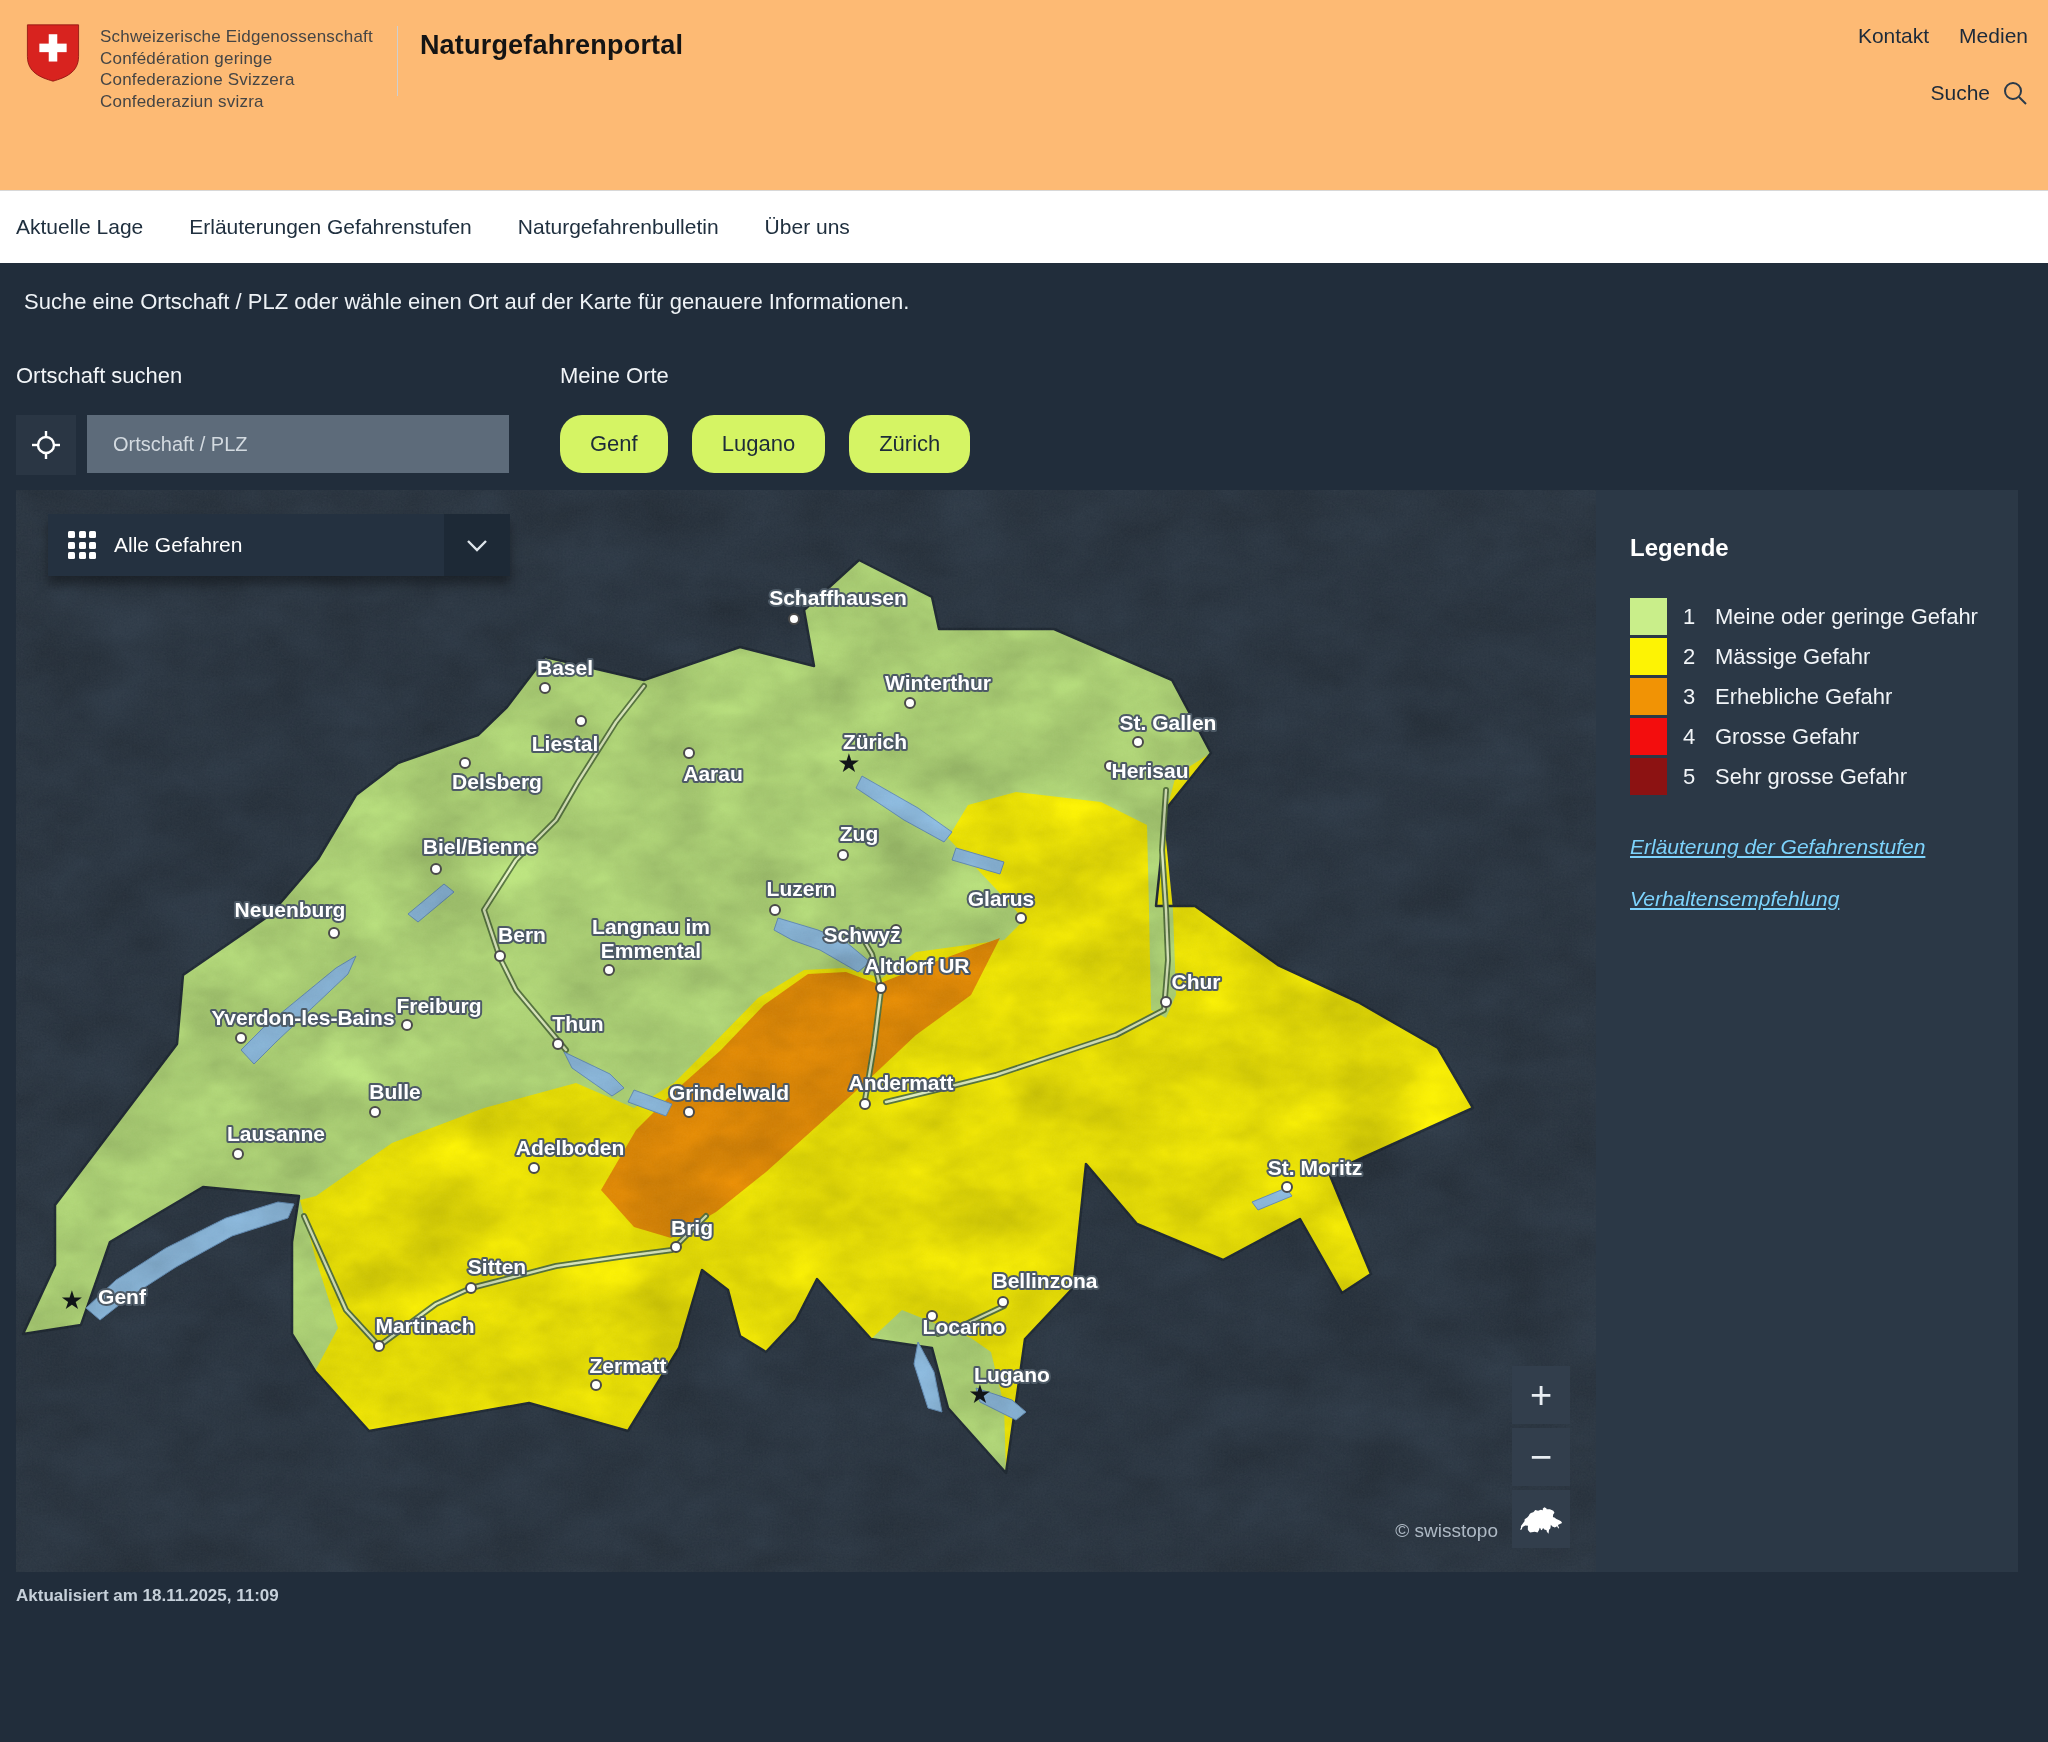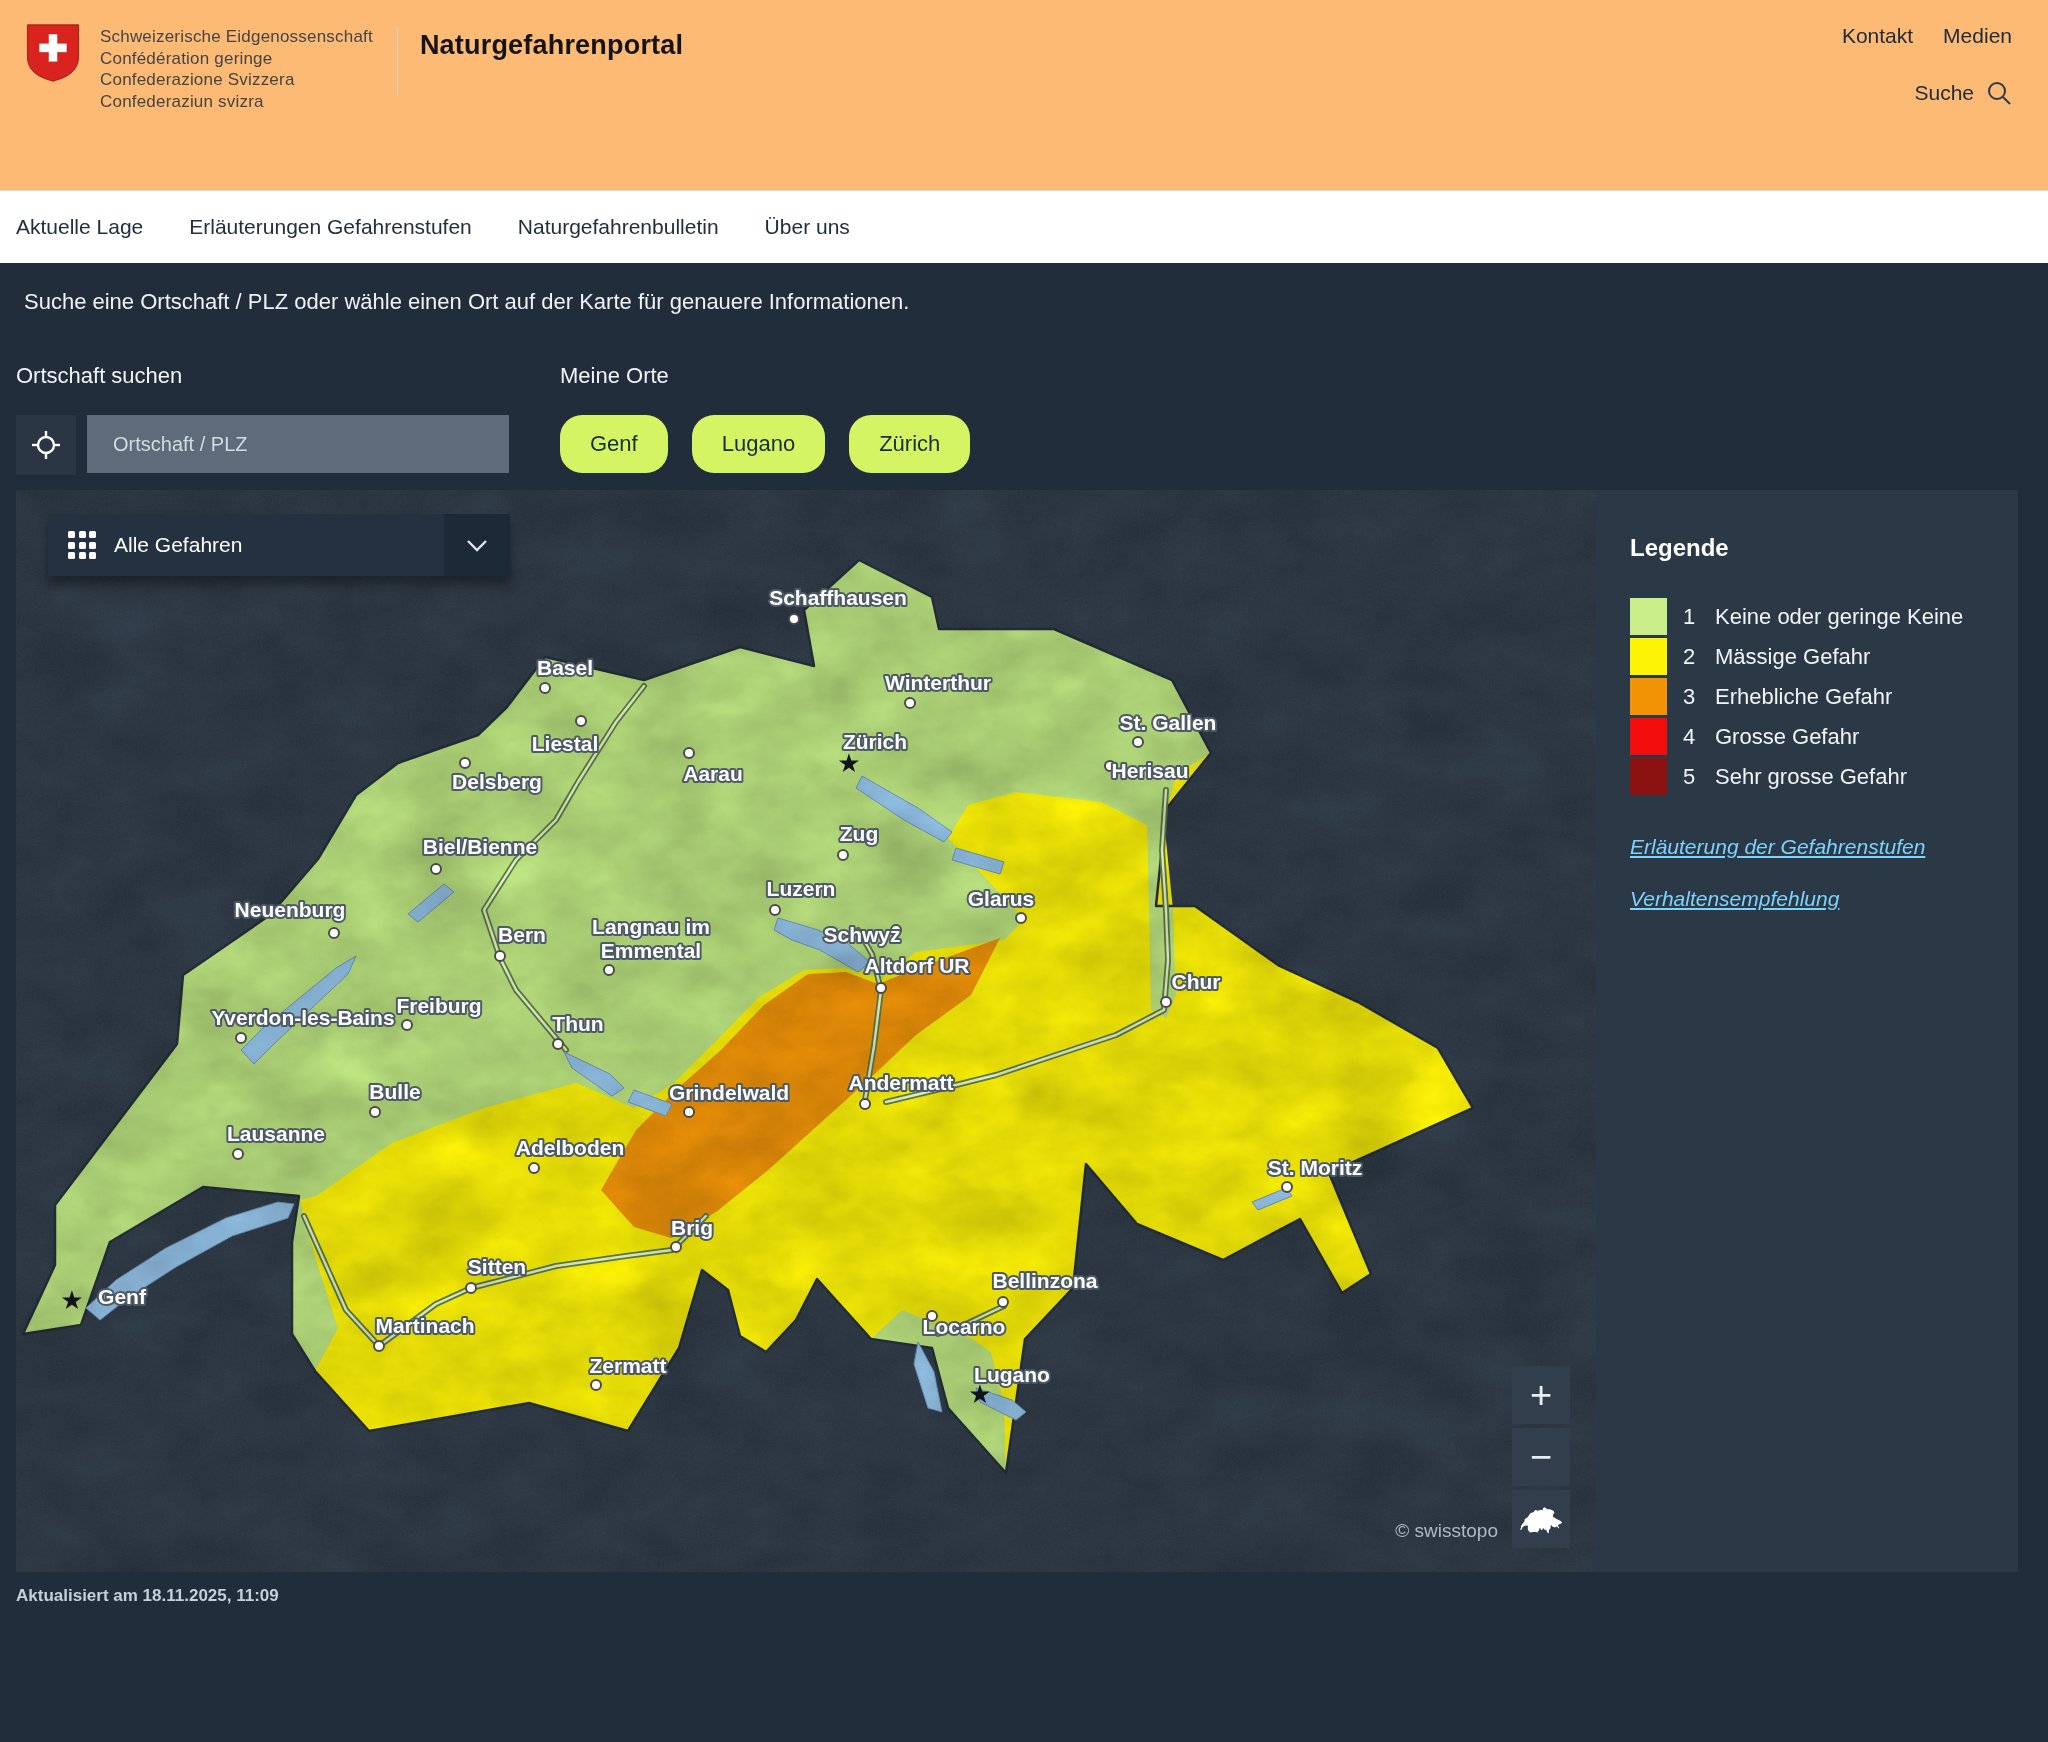--- a/index.html
+++ b/index.html
@@ -11,21 +11,21 @@
     color:#fff;
   }
   
   header.site-header { background:#fdba74; height:190px; position:relative; padding:24px 30px 0 26px; }
   .logo-block { display:flex; align-items:flex-start; }
   .shield svg { display:block; }
   .logo-lines { margin-left:20px; padding-top:2px; }
   .logo-lines div { font-size:17px; line-height:21.5px; color:#454545; letter-spacing:.2px; }
   .header-vdiv { width:1px; height:70px; background:#cfcfcf; margin:2px 22px 0 24px; }
   .portal-title { font-size:27px; font-weight:bold; color:#141414; padding-top:6px; letter-spacing:.2px; }
-  .header-right { position:absolute; top:24px; right:36px; text-align:right; }
+  .header-right { position:absolute; top:24px; right:20px; text-align:right; }
   .top-links { display:flex; gap:30px; justify-content:flex-end; }
   .top-links a { color:#1c2a3a; font-size:21px; text-decoration:none; }
   .suche-row { margin-top:32px; display:flex; align-items:center; gap:12px; justify-content:flex-end; }
   .suche-row span { color:#1c2a3a; font-size:21px; }
   
   nav.main-nav { background:#fff; border-top:1px solid #d8d8d8; height:73px; display:flex; align-items:center; padding:0 16px; gap:46px; }
   nav.main-nav a { color:#20303f; font-size:21px; text-decoration:none; }
   
   section.hero { padding:0 0 0 16px; }
   .hero h1 { margin:0; padding-top:78px; font-size:46px; line-height:1.15; font-weight:bold; color:#fff; }
@@ -360,21 +360,21 @@
 
       <div class="attribution">© swisstopo</div>
     </div>
 
     <aside class="legend">
       <h3>Legende</h3>
       <div id="legend-items">
           <div class="legend-item">
             <div class="legend-swatch" style="background: rgb(201, 238, 138);"></div>
             <span class="legend-num">1</span>
-            <span class="legend-text">Keine oder geringe Keine</span>
+            <span class="legend-text">Meine oder geringe Gefahr</span>
           </div>
           <div class="legend-item">
             <div class="legend-swatch" style="background: rgb(253, 243, 4);"></div>
             <span class="legend-num">2</span>
             <span class="legend-text">Mässige Gefahr</span>
           </div>
           <div class="legend-item">
             <div class="legend-swatch" style="background: rgb(241, 147, 5);"></div>
             <span class="legend-num">3</span>
             <span class="legend-text">Erhebliche Gefahr</span>

